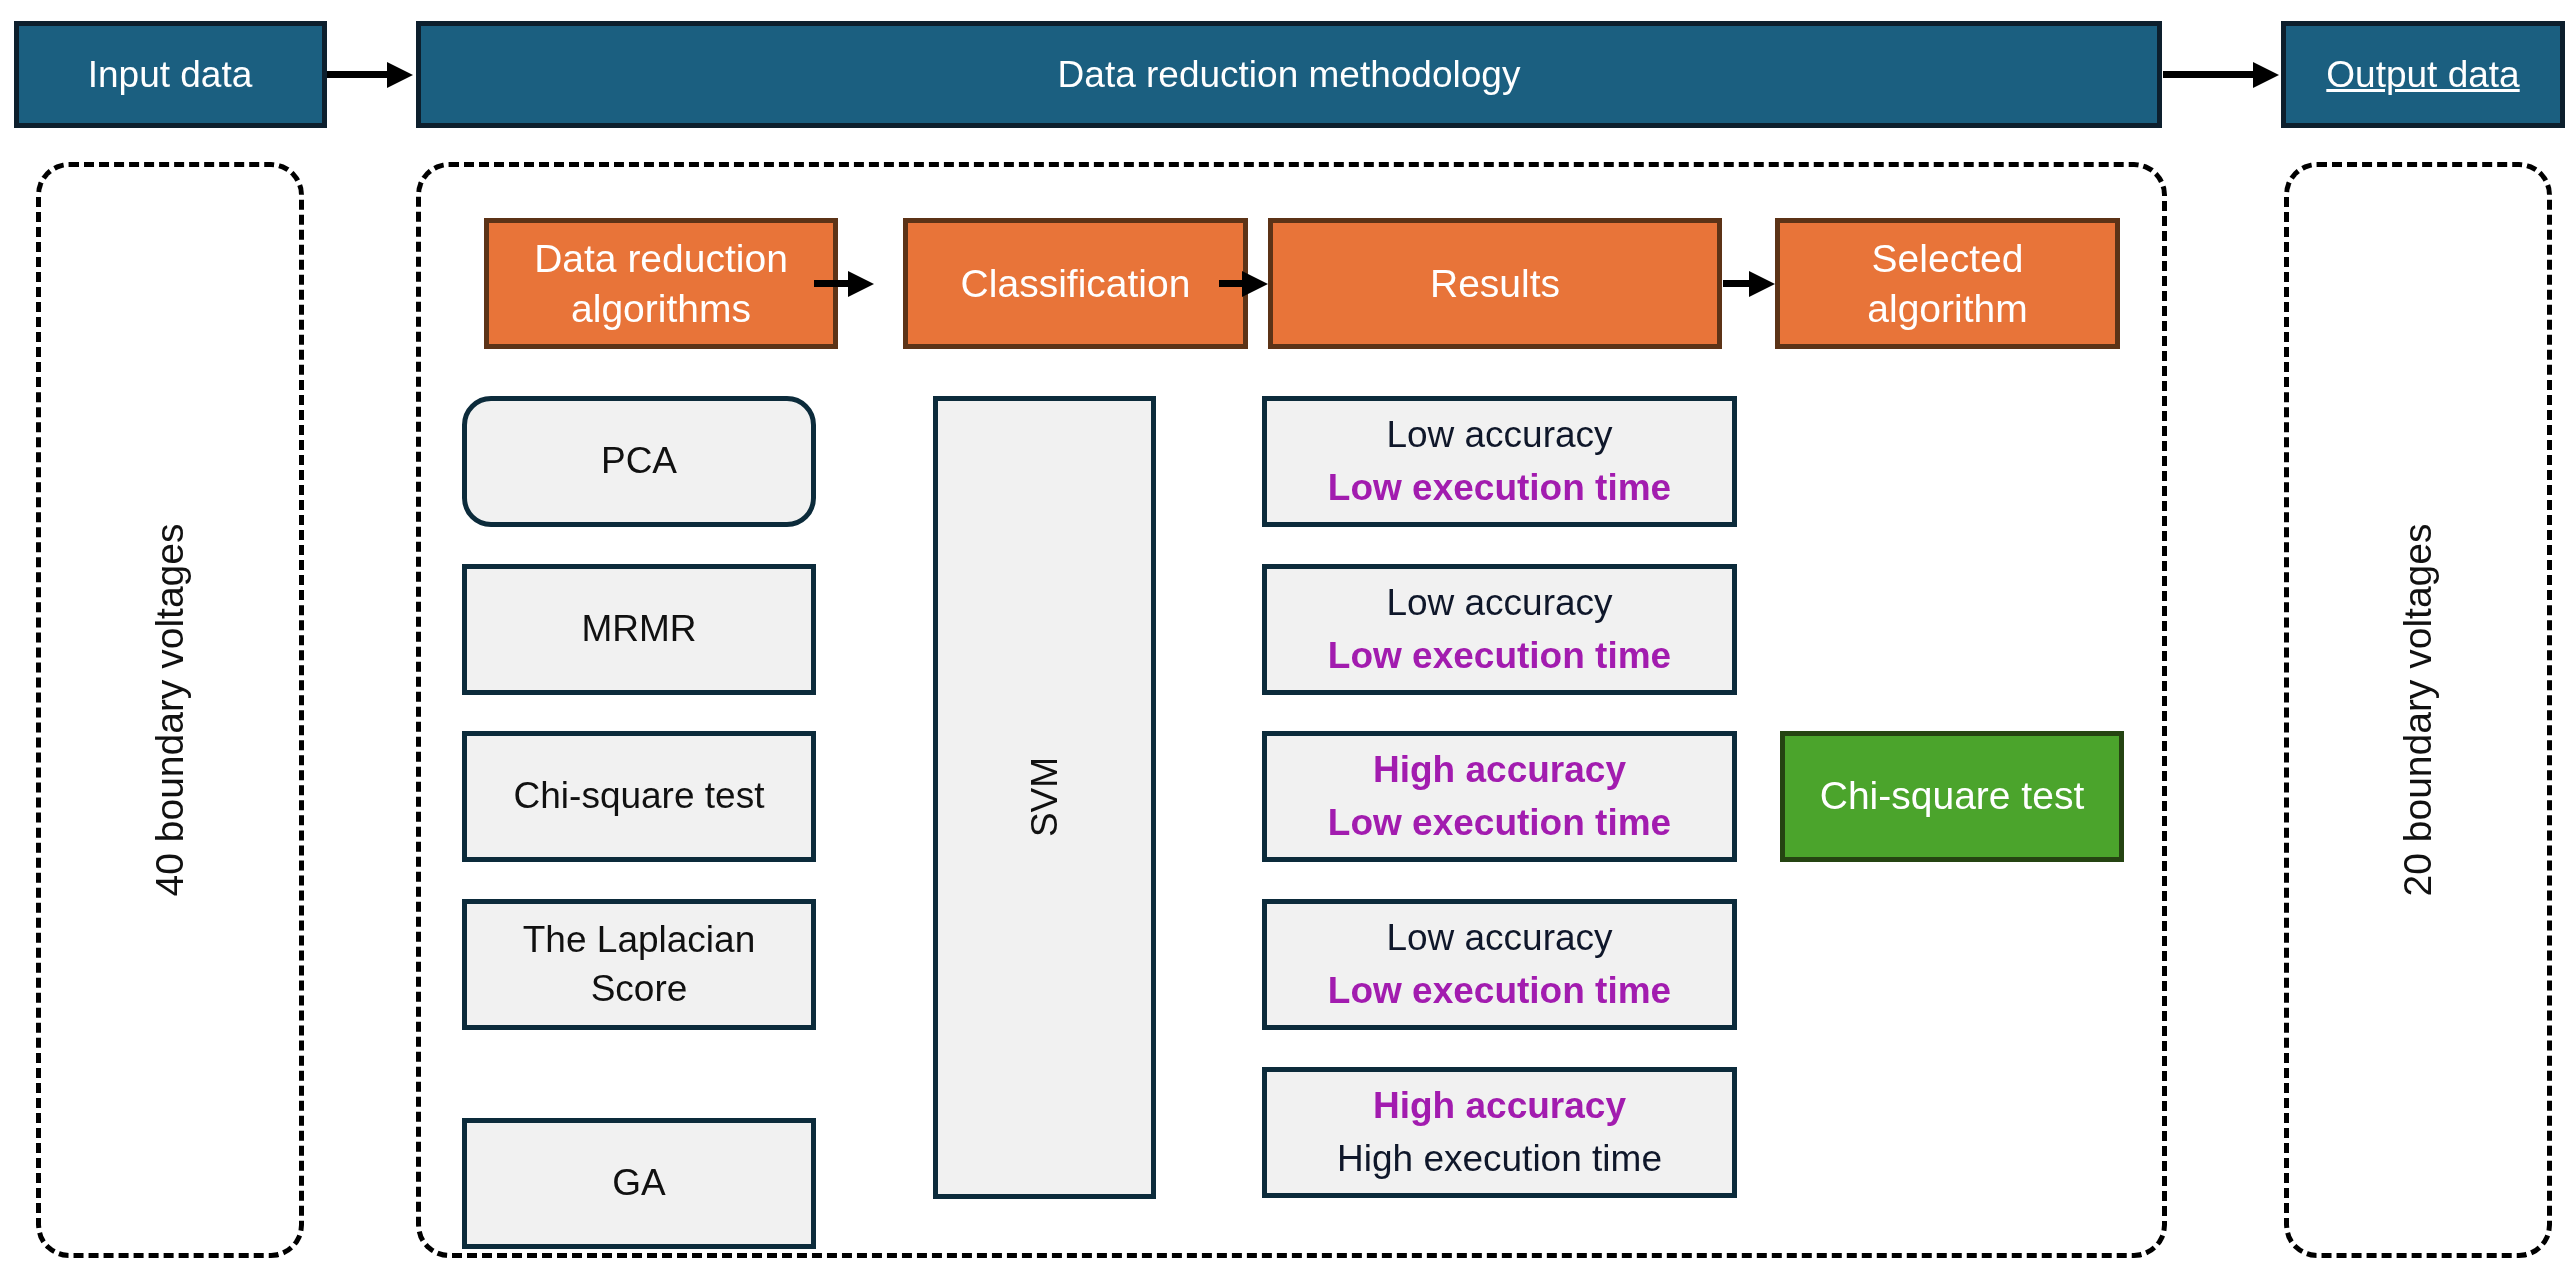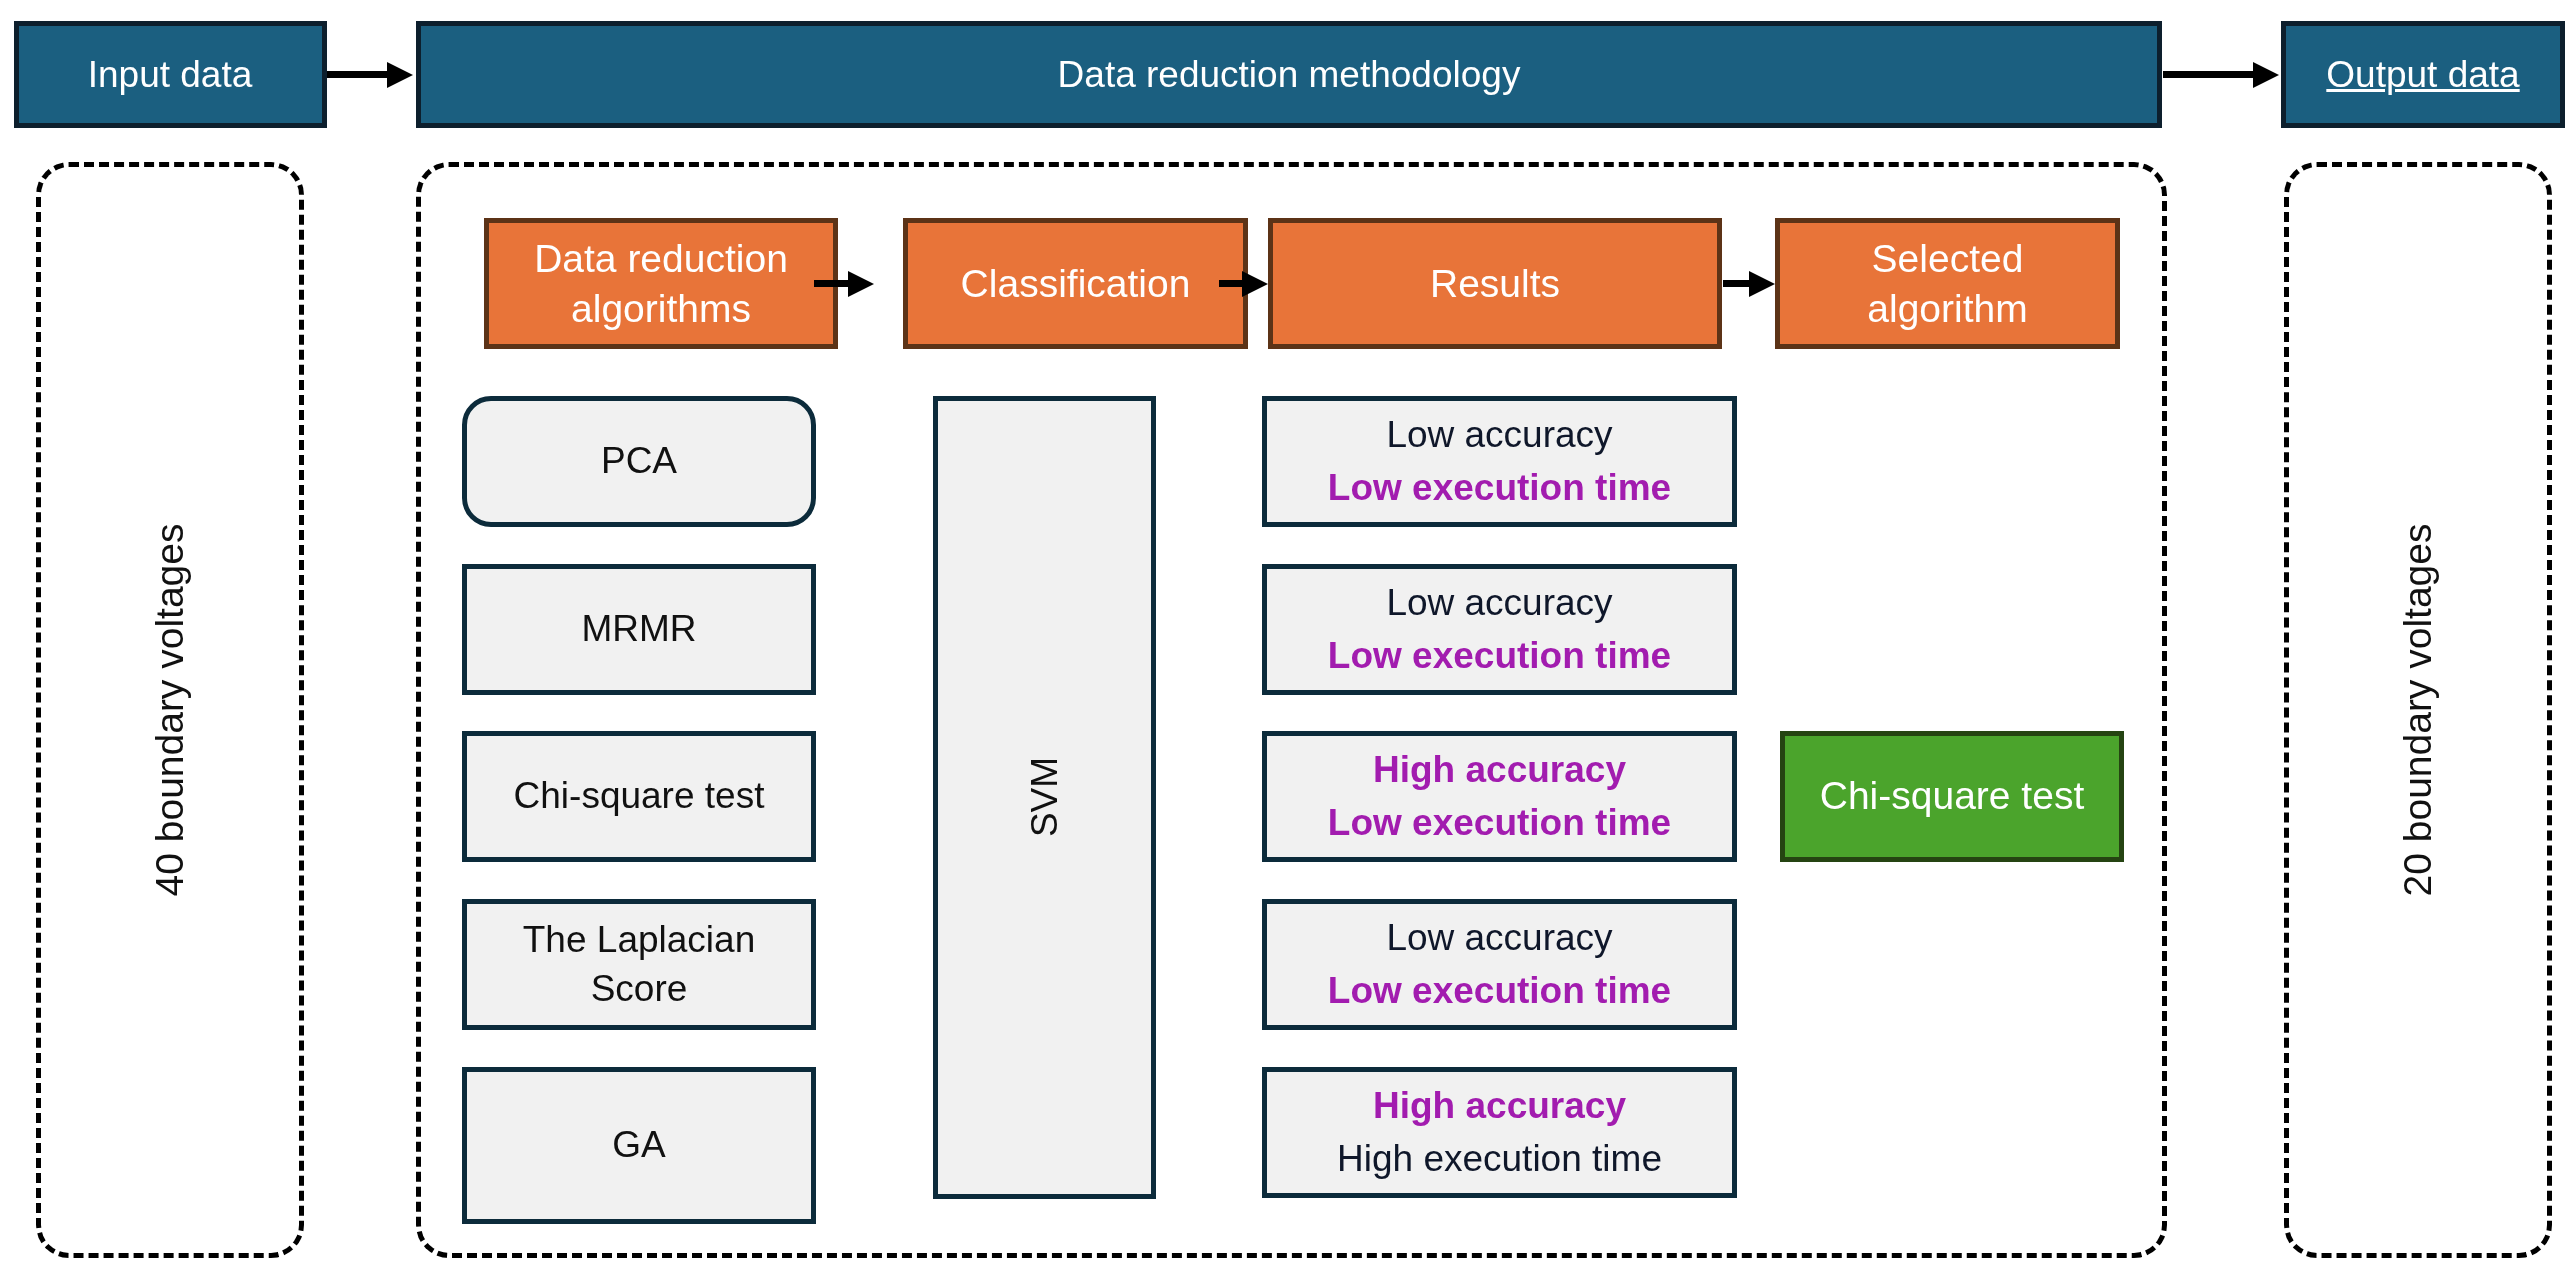--- a/index.html
+++ b/index.html
@@ -82,21 +82,21 @@
   </div>
   <div class="box box-gray stage-pad" style="left:462px;top:564px;width:354px;height:131px;text-align:right;">
     <span>MRMR</span>
   </div>
   <div class="box box-gray stage-pad" style="left:462px;top:731px;width:354px;height:131px;">
     <span>Chi-square test</span>
   </div>
   <div class="box box-gray stage-pad" style="left:462px;top:899px;width:354px;height:131px;">
     <span>The Laplacian Score</span>
   </div>
-  <div class="box box-gray stage-pad" style="left:462px;top:1067px;width:354px;height:157px;">
+  <div class="box box-gray stage-pad" style="left:462px;top:1118px;width:354px;height:131px;">
     <span>GA</span>
   </div>
 
   <div class="box box-gray" style="left:933px;top:396px;width:223px;height:803px;"></div>
   <div class="vlabel" style="left:1045px;top:797px;font-size:37px;">SVM</div>
 
   <div class="box box-gray" style="left:1262px;top:396px;width:475px;height:131px;flex-direction:column;">
     <div class="result-line" data-tone="bad">Low accuracy</div>
     <div class="result-line" data-tone="good">Low execution time</div>
   </div>

